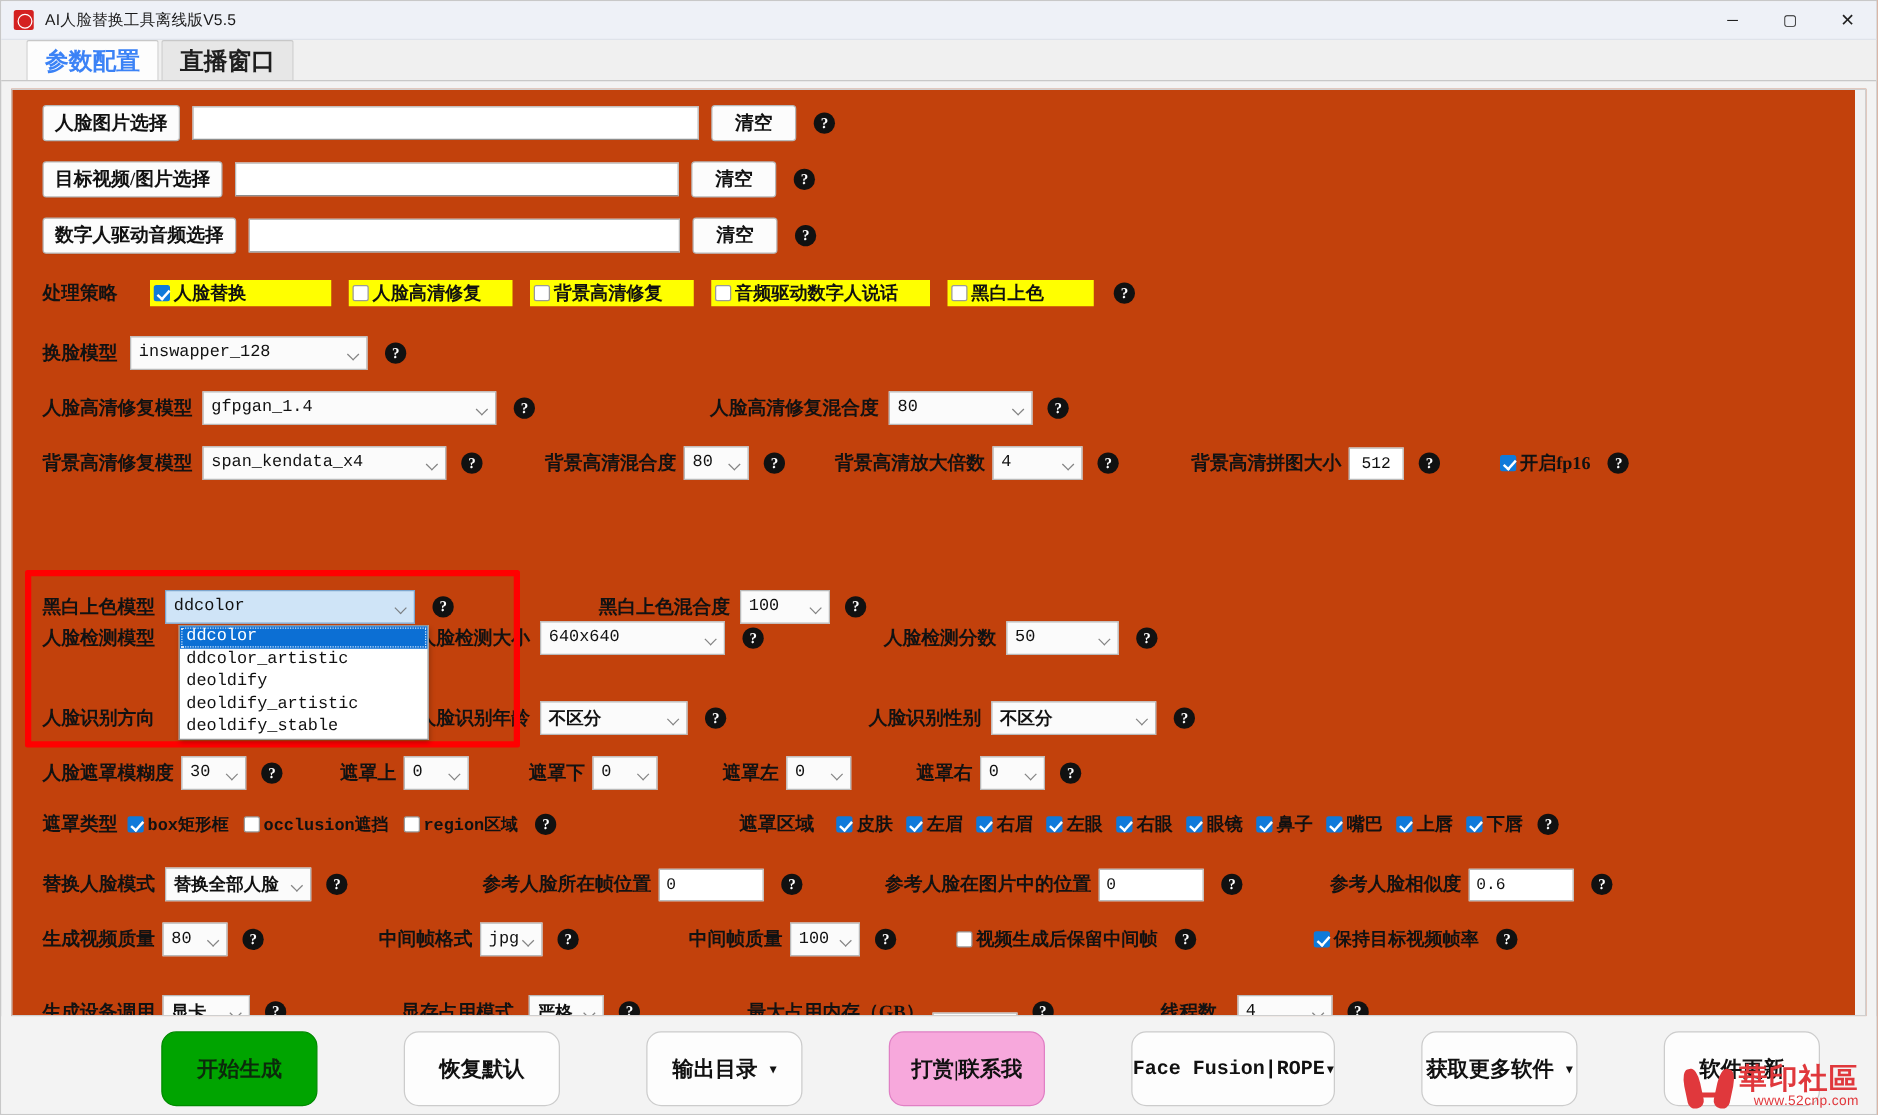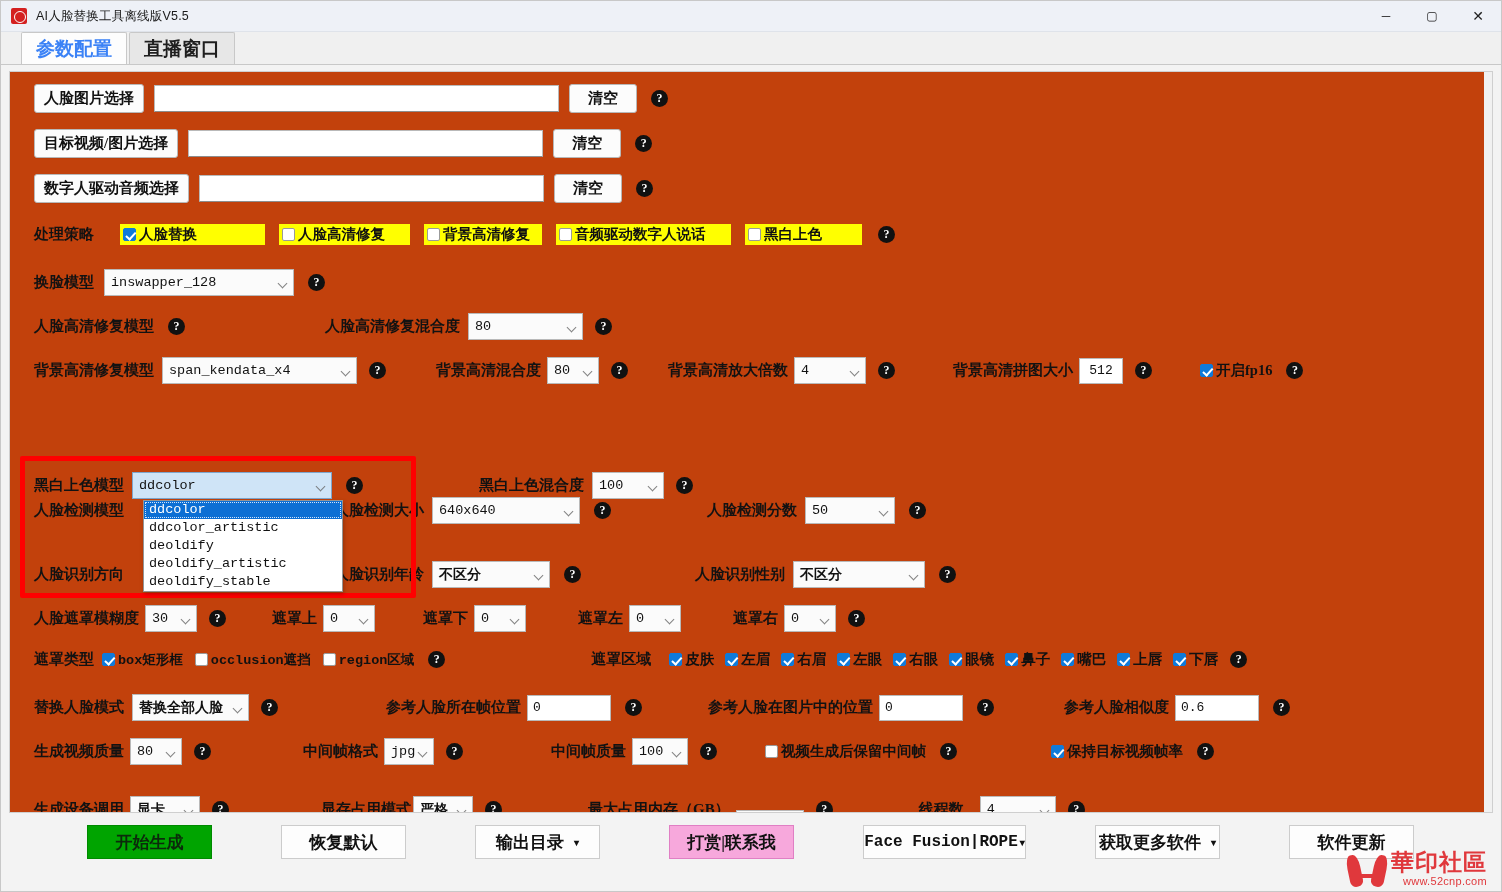--- a/index.html
+++ b/index.html
@@ -136,24 +136,24 @@
     font-family:"Liberation Mono", monospace; font-size:13.5px;
     color:#111; padding:1px 5px; line-height:16px; white-space:nowrap;
   }
   .dropitem.sel {
     background:#0c6fd4; color:#fff; outline:1px dotted #cfe3fa; outline-offset:-2px;
   }
   .combo.open { background:#cfe4f7; border-color:#7ea6cd; }
   
   .bottombar { position:relative; height:78px; flex:0 0 78px; background:#f3f3f3; }
   .bbtn {
-    position:absolute; top:12px; height:34px; border-radius:0;
+    position:absolute; top:12px; height:60px; border-radius:12px;
     display:flex; align-items:center; justify-content:center;
     font-family:"Liberation Serif", serif; font-weight:700; font-size:17px;
-    color:#111; background:#fdfdfd; border:1px solid #cccccc;
+    color:#111; background:#fdfdfd; border:1px solid #cccccc;margin-left:42px;
   }
   .bbtn.green { background:#00a400; border:1px solid #008a00; color:#0b2a0b; }
   .bbtn.pink  { background:#f7a8dc; border:1px solid #e07fc4; }
   .bbtn .caret { margin-left:10px; font-size:10px; }
   .mono { font-family:"Liberation Mono", monospace; font-weight:700; font-size:16px; }
   
   .wm { position:absolute; right:14px; bottom:4px; display:flex; align-items:flex-end; }
   .wm-mark { width:38px; height:34px; position:relative; margin-right:5px; }
   .wm-mark::before, .wm-mark::after {
     content:""; position:absolute; bottom:0; width:13px; height:32px;
@@ -222,21 +222,21 @@
             <span class="box checked"></span>
         <span class="t">人脸替换</span>
           </span>
       </div>
       <div class="hl" style="margin-left:14px; width:131px;">
         <span class="cb">
             <span class="box"></span>
         <span class="t">人脸高清修复</span>
           </span>
       </div>
-      <div class="hl" style="margin-left:14px; width:118px;">
+      <div class="hl" style="margin-left:14px; width:131px;">
         <span class="cb">
             <span class="box"></span>
         <span class="t">背景高清修复</span>
           </span>
       </div>
       <div class="hl" style="margin-left:14px; width:175px;">
         <span class="cb">
             <span class="box"></span>
         <span class="t">音频驱动数字人说话</span>
           </span>
@@ -251,20 +251,21 @@
     </div>
 
     <div class="row" style="top:197px;">
       <div class="lbl">换脸模型</div>
       <div class="combo" style="width:190px; margin-left:10px;">inswapper_128</div>
       <div class="help" style="margin-left:14px;">?</div>
     </div>
 
     <div class="row" style="top:241px;">
       <div class="lbl">人脸高清修复模型</div>
+      <div class="combo" style="width:235px; margin-left:8px;">gfpgan_1.4</div>
       <div class="help" style="margin-left:14px;">?</div>
       <div class="lbl" style="margin-left:140px;">人脸高清修复混合度</div>
       <div class="combo" style="width:115px; margin-left:8px;">80</div>
       <div class="help" style="margin-left:12px;">?</div>
     </div>
 
     <div class="row" style="top:285px;">
       <div class="lbl">背景高清修复模型</div>
       <div class="combo" style="width:195px; margin-left:8px;">span_kendata_x4</div>
       <div class="help" style="margin-left:12px;">?</div>
@@ -435,21 +436,21 @@
         <span class="t">保持目标视频帧率</span>
       </span>
       <div class="help" style="margin-left:14px;">?</div>
     </div>
 
     <div class="row" style="top:710px;">
       <div class="lbl">生成设备调用</div>
       <div class="combo cjk" style="width:70px; margin-left:6px;">显卡</div>
       <div class="help" style="margin-left:12px;">?</div>
       <div class="lbl" style="margin-left:92px;">显存占用模式</div>
-      <div class="combo cjk" style="width:60px; margin-left:2px;">严格</div>
+      <div class="combo cjk" style="width:60px; margin-left:12px;">严格</div>
       <div class="help" style="margin-left:12px;">?</div>
       <div class="lbl" style="margin-left:86px;">最大占用内存（GB）</div>
       <div class="combo" style="width:68px; margin-left:6px;margin-top:28px;">16</div>
       <div class="help" style="margin-left:12px;">?</div>
       <div class="lbl" style="margin-left:86px;">线程数</div>
       <div class="combo" style="width:76px; margin-left:16px;">4</div>
       <div class="help" style="margin-left:12px;">?</div>
     </div>
 
     <div class="scrollbar-v"></div>

